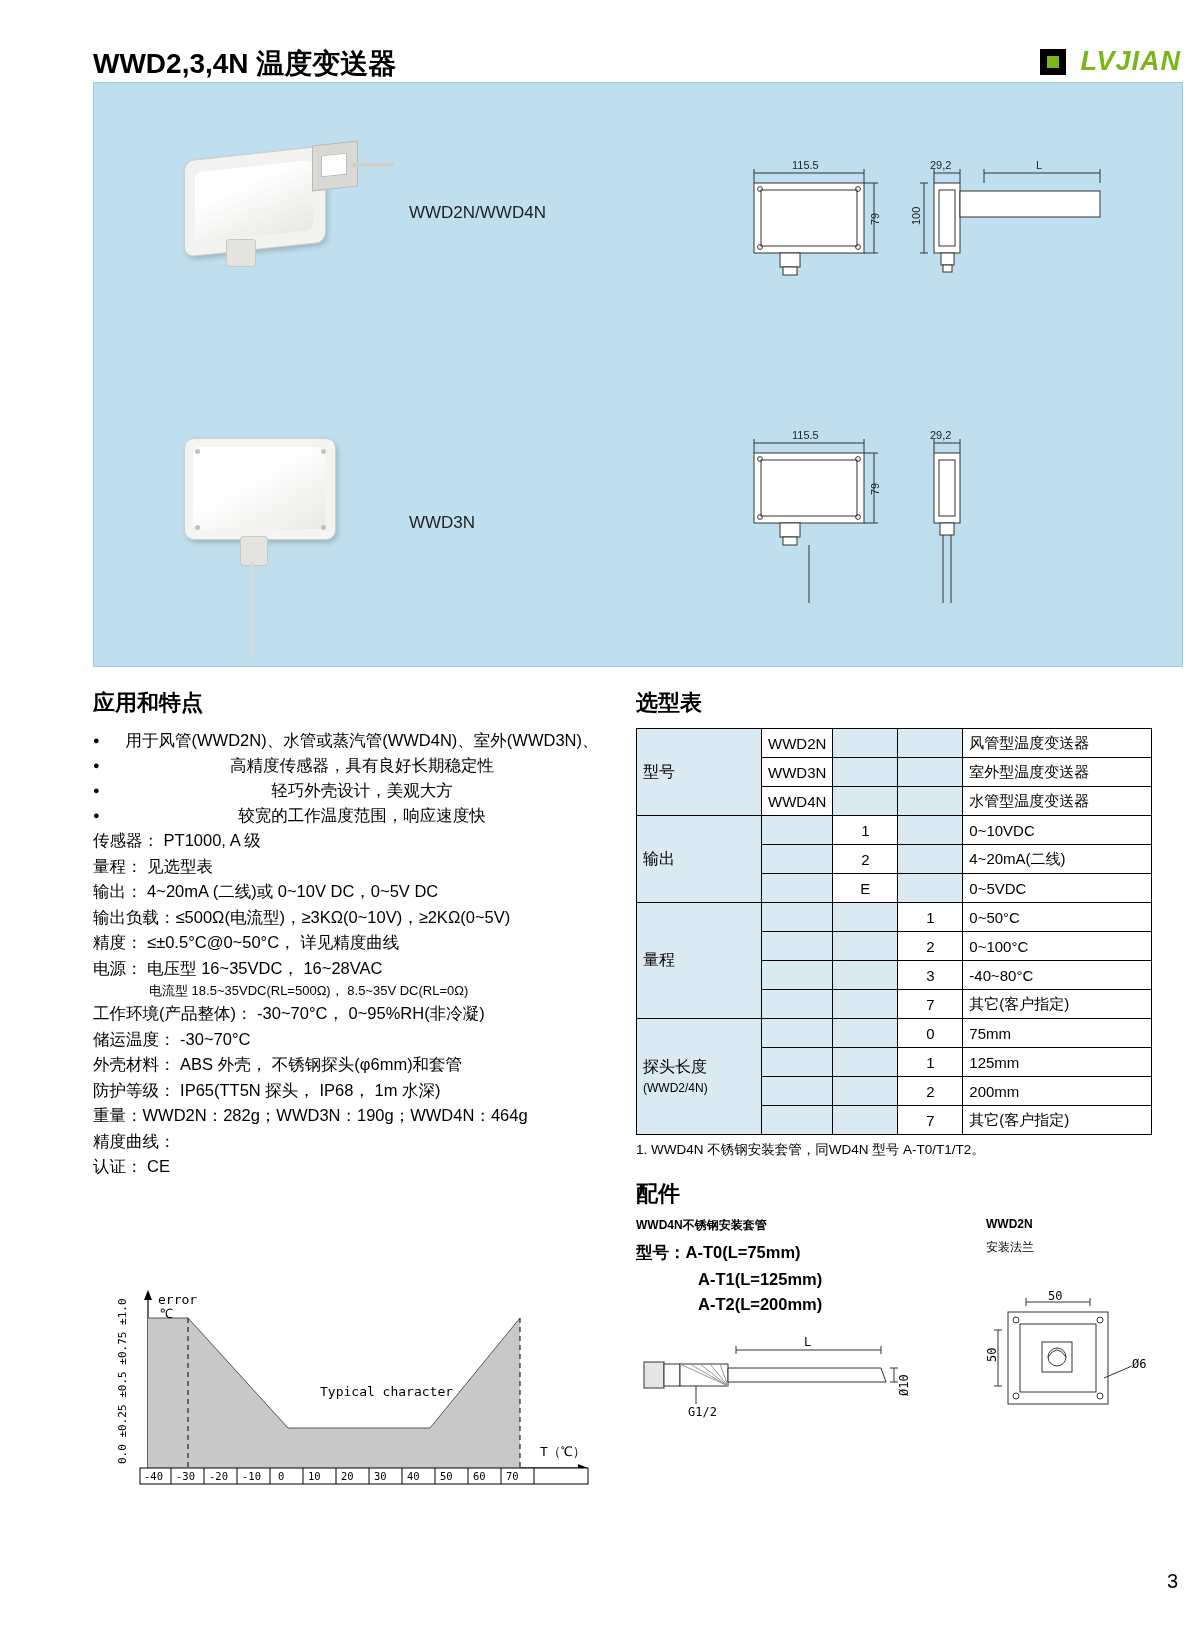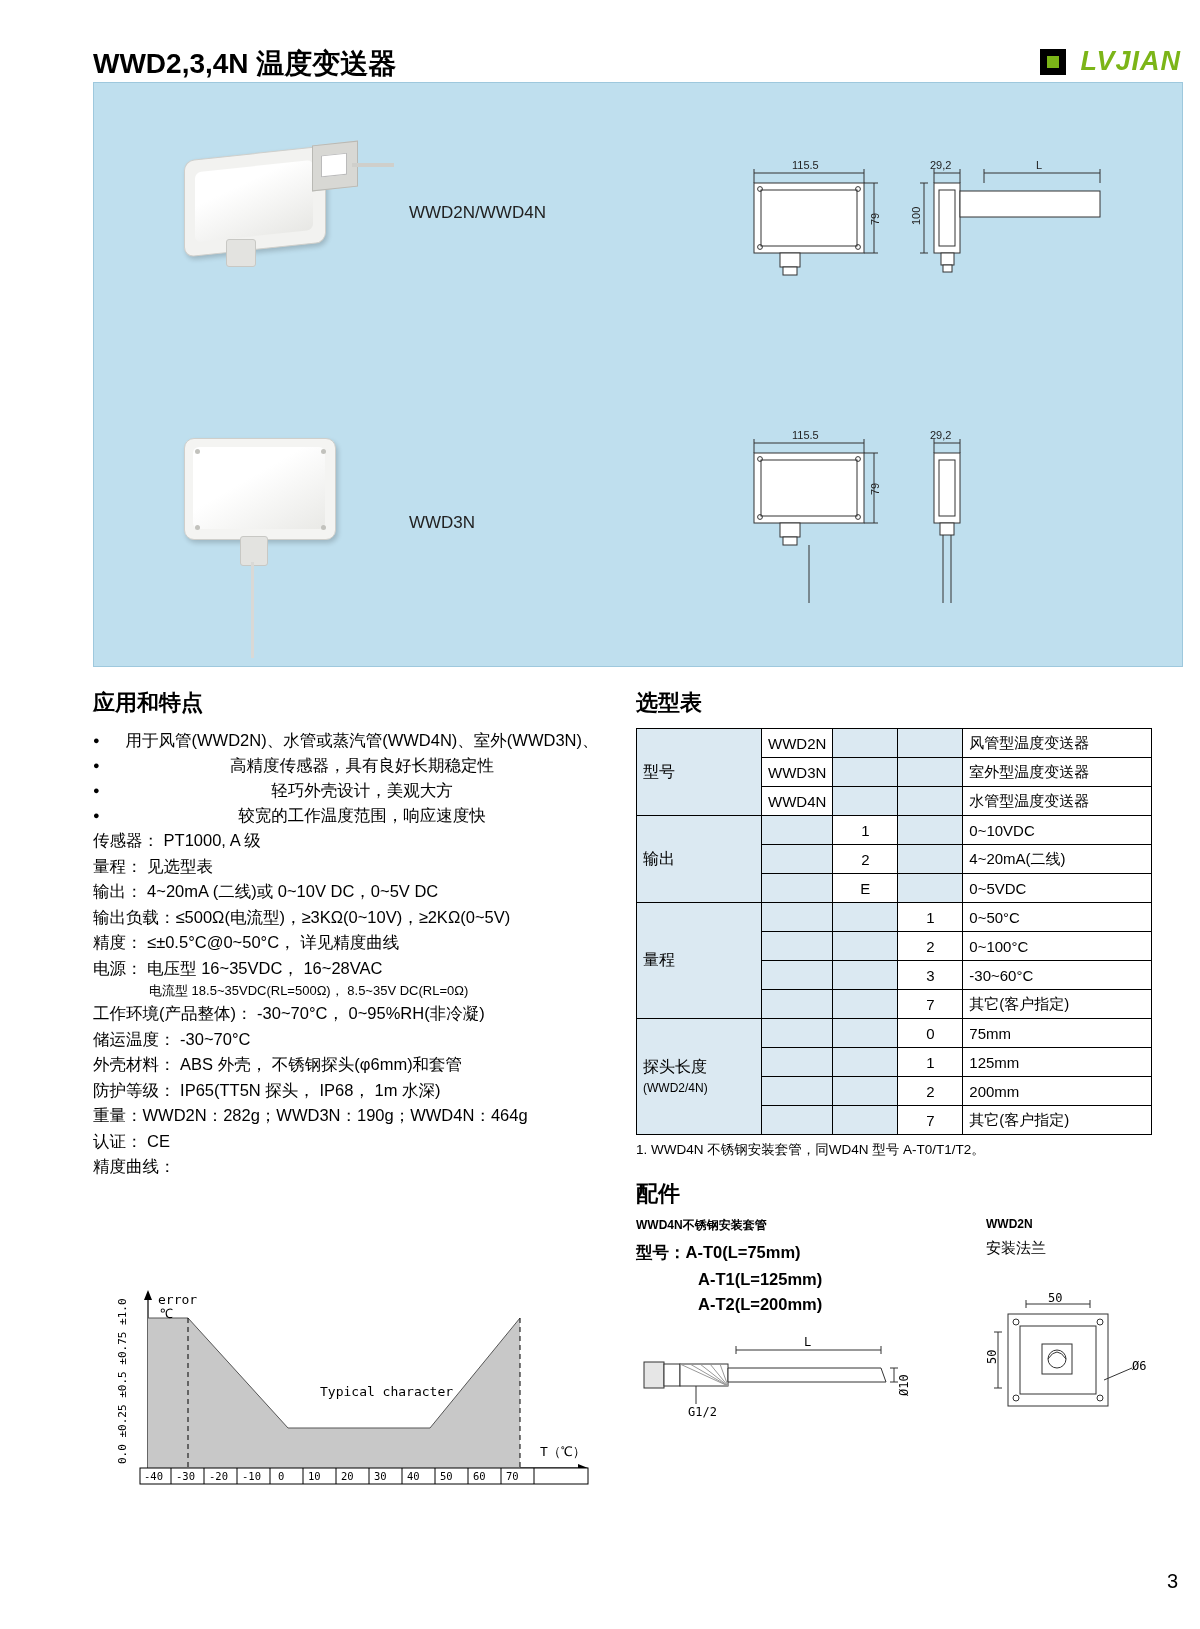--- a/index.html
+++ b/index.html
@@ -234,22 +234,22 @@
       <div class="row">输出：  4~20mA (二线)或  0~10V DC，0~5V DC</div>
       <div class="row">输出负载：≤500Ω(电流型)，≥3KΩ(0~10V)，≥2KΩ(0~5V)</div>
       <div class="row">精度：  ≤±0.5°C@0~50°C，   详见精度曲线</div>
       <div class="row">电源：  电压型 16~35VDC，   16~28VAC</div>
       <div class="sub">电流型 18.5~35VDC(RL=500Ω)，  8.5~35V DC(RL=0Ω)</div>
       <div class="row">工作环境(产品整体)：  -30~70°C，  0~95%RH(非冷凝)</div>
       <div class="row">储运温度：  -30~70°C</div>
       <div class="row">外壳材料：  ABS 外壳，  不锈钢探头(φ6mm)和套管</div>
       <div class="row">防护等级：  IP65(TT5N 探头，  IP68，  1m 水深)</div>
       <div class="row">重量：WWD2N：282g；WWD3N：190g；WWD4N：464g</div>
+      <div class="row">精度曲线：</div>
       <div class="row">认证：  CE</div>
-      <div class="row">精度曲线：</div>
     </div>
   </div>
 
   <div class="chart">
     <svg width="510" height="230">
 
       <g stroke="#000" fill="none" stroke-width="1.2">
         <line x1="48" y1="20" x2="48" y2="190"></line>
         <line x1="48" y1="190" x2="480" y2="190"></line>
         <polygon points="48,12 44,22 52,22" fill="#000" stroke="none"></polygon>
@@ -358,21 +358,21 @@
       <tr>
         <td class="blank"></td>
         <td class="blank"></td>
         <td class="code">2</td>
         <td class="desc">0~100°C</td>
       </tr>
       <tr>
         <td class="blank"></td>
         <td class="blank"></td>
         <td class="code">3</td>
-        <td class="desc">-30~60°C</td>
+        <td class="desc">-40~80°C</td>
       </tr>
       <tr>
         <td class="blank"></td>
         <td class="blank"></td>
         <td class="code">7</td>
         <td class="desc">其它(客户指定)</td>
       </tr>
 
       <tr>
         <td class="lbl-cell" rowspan="4">
@@ -434,21 +434,21 @@
           <g font-size="12" font-family="DejaVu Sans Mono, monospace" fill="#000">
             <text x="168" y="22">L</text>
             <text x="52" y="92">G1/2</text>
             <text x="272" y="72" transform="rotate(-90 272 72)">Ø10</text>
           </g>
         </svg>
       </div>
 
       <div style="width:190px;">
         <div class="acc-title">WWD2N</div>
-        <div style="font-size:15px;margin-top:8px;">安装法兰</div>
+        <div style="font-size:12px;margin-top:8px;">安装法兰</div>
 
         <svg width="190" height="140" style="margin-top:34px;">
           <g stroke="#333" fill="none" stroke-width="1">
             <rect x="22" y="22" width="100" height="92" fill="#ffffff"></rect>
             <rect x="34" y="34" width="76" height="68" fill="#ffffff"></rect>
             <circle cx="30" cy="30" r="3"></circle>
               <circle cx="114" cy="30" r="3"></circle>
             <circle cx="30" cy="106" r="3"></circle>
               <circle cx="114" cy="106" r="3"></circle>
             <rect x="56" y="52" width="30" height="30" fill="#ffffff"></rect>

